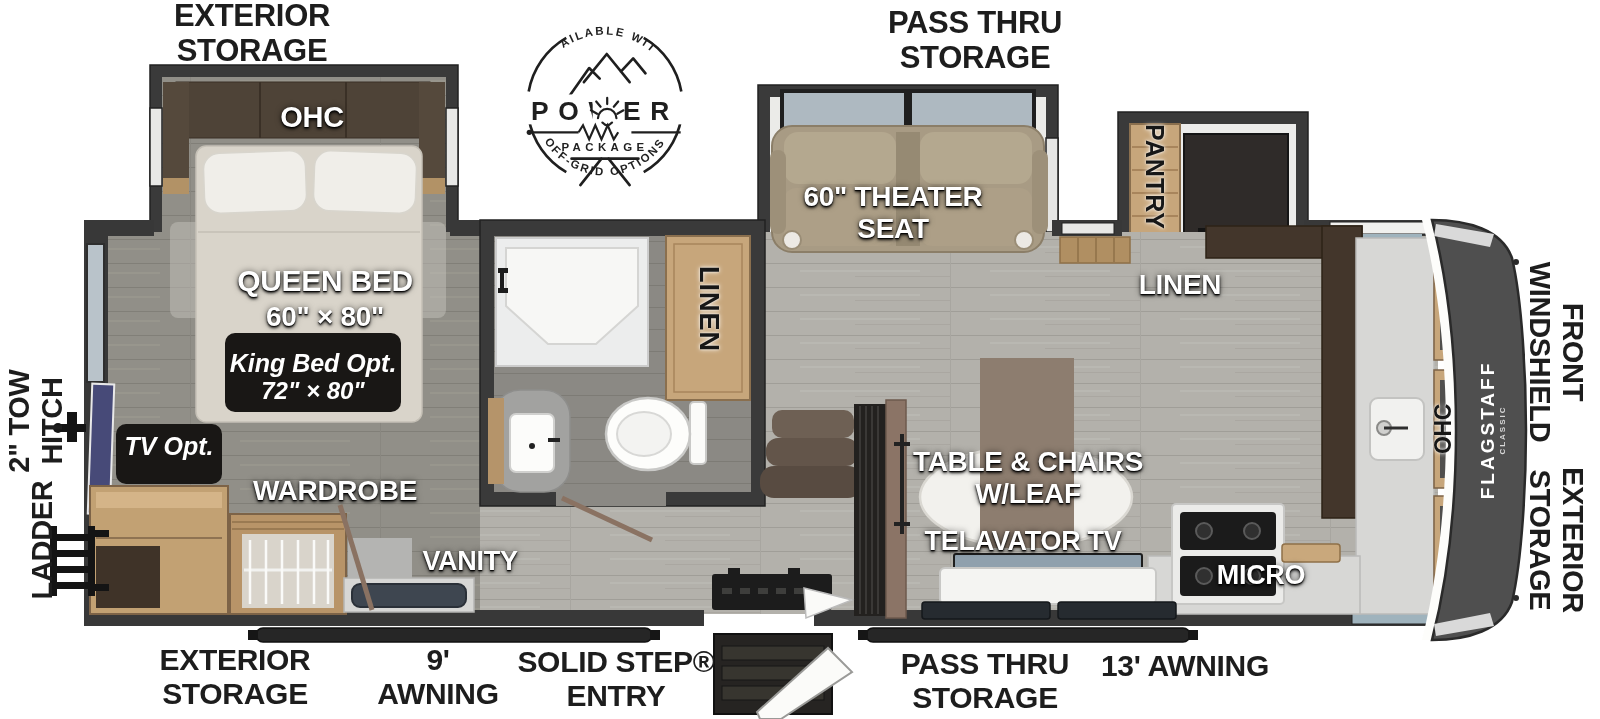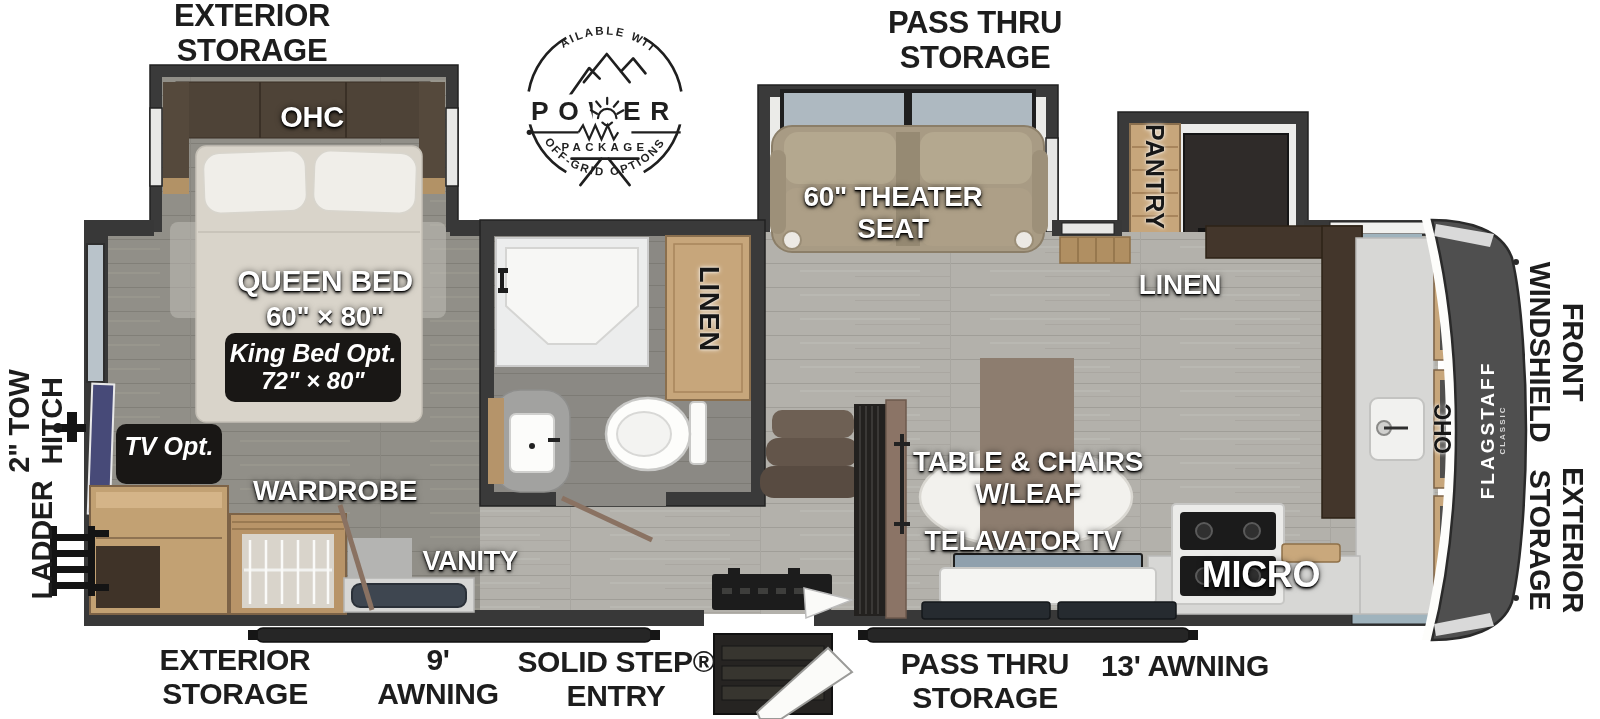--- a/index.html
+++ b/index.html
@@ -331,24 +331,24 @@
 <div class="lb int" style="left:335px;top:491px;font-size:28px;">WARDROBE</div>
 <div class="lb int" style="left:470px;top:561px;font-size:27px;">VANITY</div>
 <div class="lb dkg r90" style="left:709px;top:309px;font-size:27px;letter-spacing:1px;">LINEN</div>
 <div class="lb int" style="left:893px;top:213px;font-size:28px;">60" THEATER
 SEAT</div>
 <div class="lb dkg r90" style="left:1155px;top:177px;font-size:25px;letter-spacing:1px;">PANTRY</div>
 <div class="lb int" style="left:1180px;top:285px;font-size:28px;">LINEN</div>
 <div class="lb int" style="left:1028px;top:478px;font-size:28px;">TABLE &amp; CHAIRS
 W/LEAF</div>
 <div class="lb int" style="left:1023px;top:541px;font-size:27px;">TELAVATOR TV</div>
-<div class="lb int" style="left:1261px;top:575px;font-size:36px;">MICRO</div>
+<div class="lb int" style="left:1261px;top:575px;font-size:27px;">MICRO</div>
 <div class="lb dkg rm90" style="left:1443px;top:429px;font-size:23px;">OHC</div>
 
-<div class="optbox" style="left:225px;top:333px;width:176px;height:64px;padding-top:5px;">
+<div class="optbox" style="left:225px;top:333px;width:176px;height:64px;padding-top:15px;">
   <div style="font-size:25px;line-height:1.2;">King Bed Opt.</div>
   <div style="font-size:24px;line-height:1.1;">72" × 80"</div>
 </div>
 <div class="optbox" style="left:116px;top:424px;width:106px;height:60px;font-size:25px;line-height:44px;">TV Opt.</div>
 
 <div class="brand" style="left:1493px;top:430px;">
   <div class="nm">FLAGSTAFF</div>
   <div class="sr">CLASSIC</div>
 </div>
 

